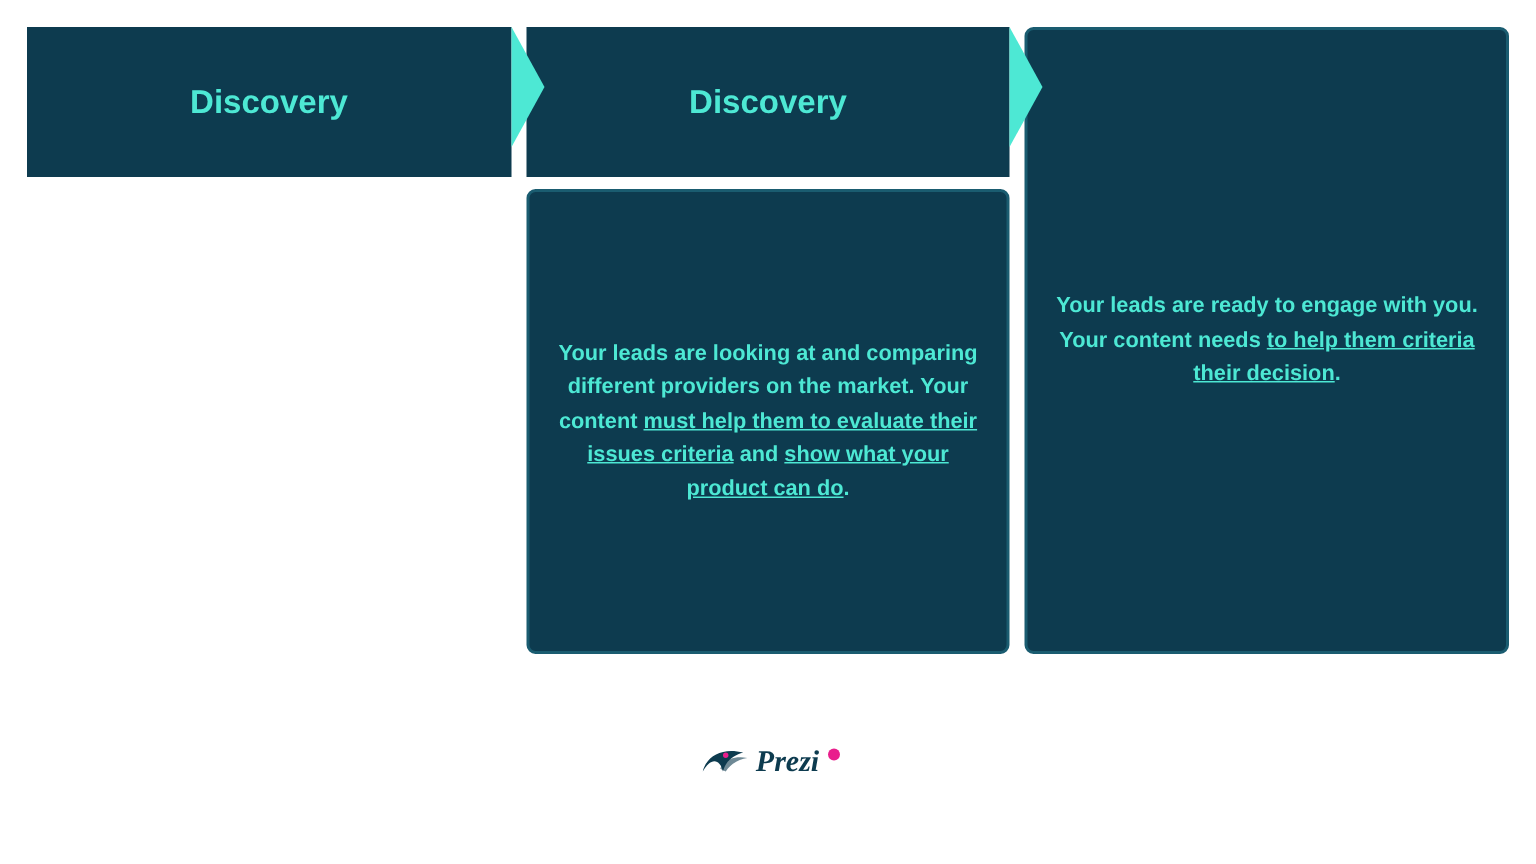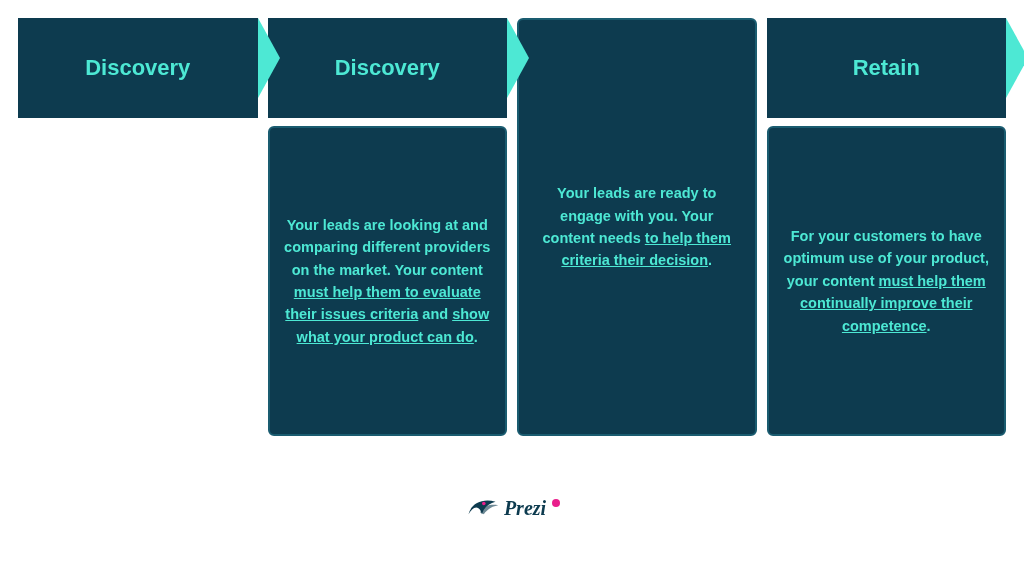--- a/index.html
+++ b/index.html
@@ -147,26 +147,20 @@
         <div class="stage-header">Discovery</div>
         <div class="stage-body">
           <p>Your leads are looking at and comparing different providers on the market. Your content <span class="underline">must help them to evaluate their issues criteria</span> and <span class="underline">show what your product can do</span>.</p>
         </div>
       </div>
       <div class="stage-col">
         <div class="stage-body">
           <p>Your leads are ready to engage with you. Your content needs <span class="underline">to help them criteria their decision</span>.</p>
         </div>
       </div>
-      <div class="stage-col">
-        <div class="stage-header">Retain</div>
-        <div class="stage-body">
-          <p>For your customers to have optimum use of your product, your content <span class="underline">must help them continually improve their competence</span>.</p>
-        </div>
-      </div>
     </div>
 
   <div class="footer">
     <div class="footer-logo">
 
       <svg class="bird-icon" viewBox="0 0 40 30" fill="none" xmlns="http://www.w3.org/2000/svg">
         <path d="M5 22 C8 10, 20 4, 35 8 C28 10, 22 14, 20 22 C18 14, 12 10, 5 22Z" fill="#0d3b4f"></path>
         <path d="M18 20 C20 14, 28 10, 38 12 C32 13, 26 16, 22 22Z" fill="#0d3b4f" opacity="0.6"></path>
         <circle cx="22" cy="10" r="2" fill="#e91e8c"></circle>
       </svg>

